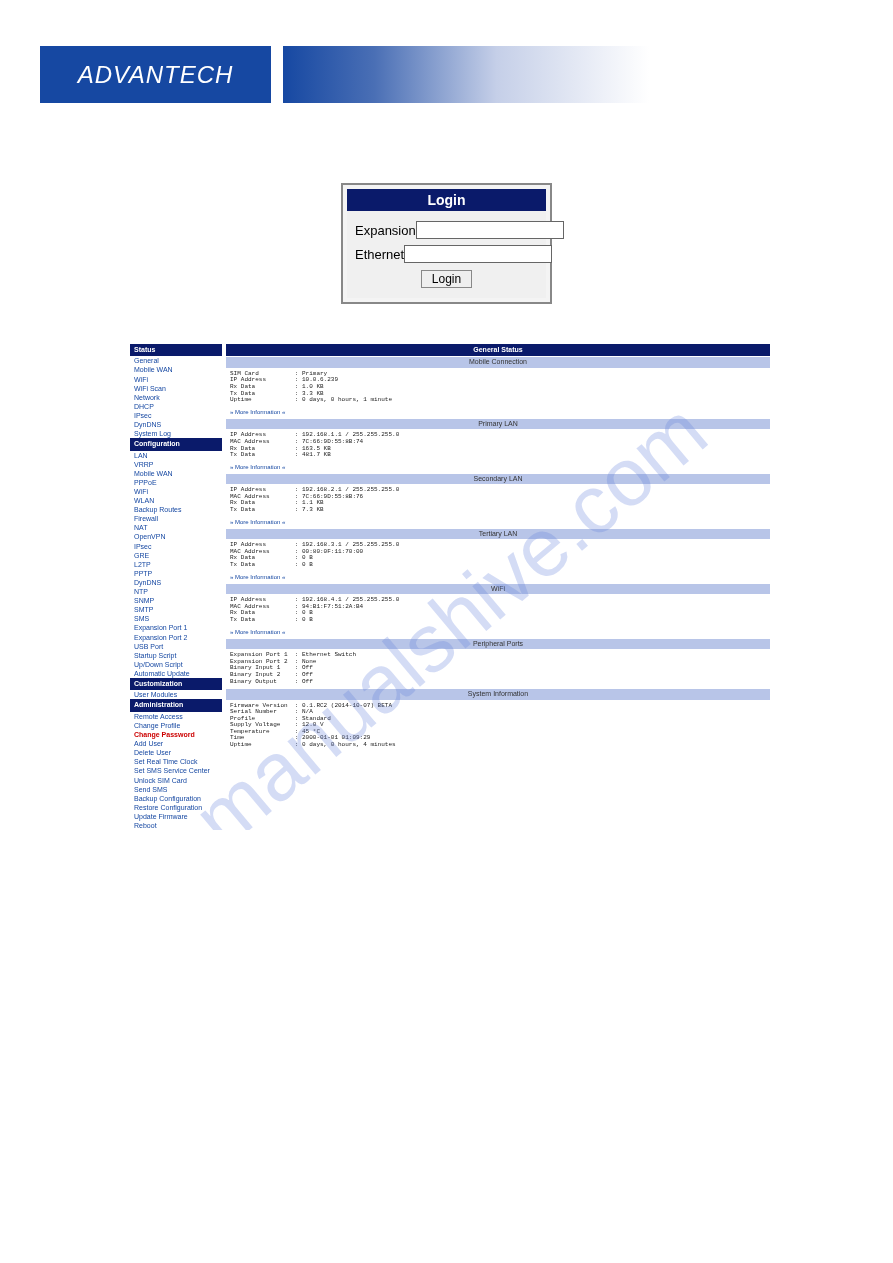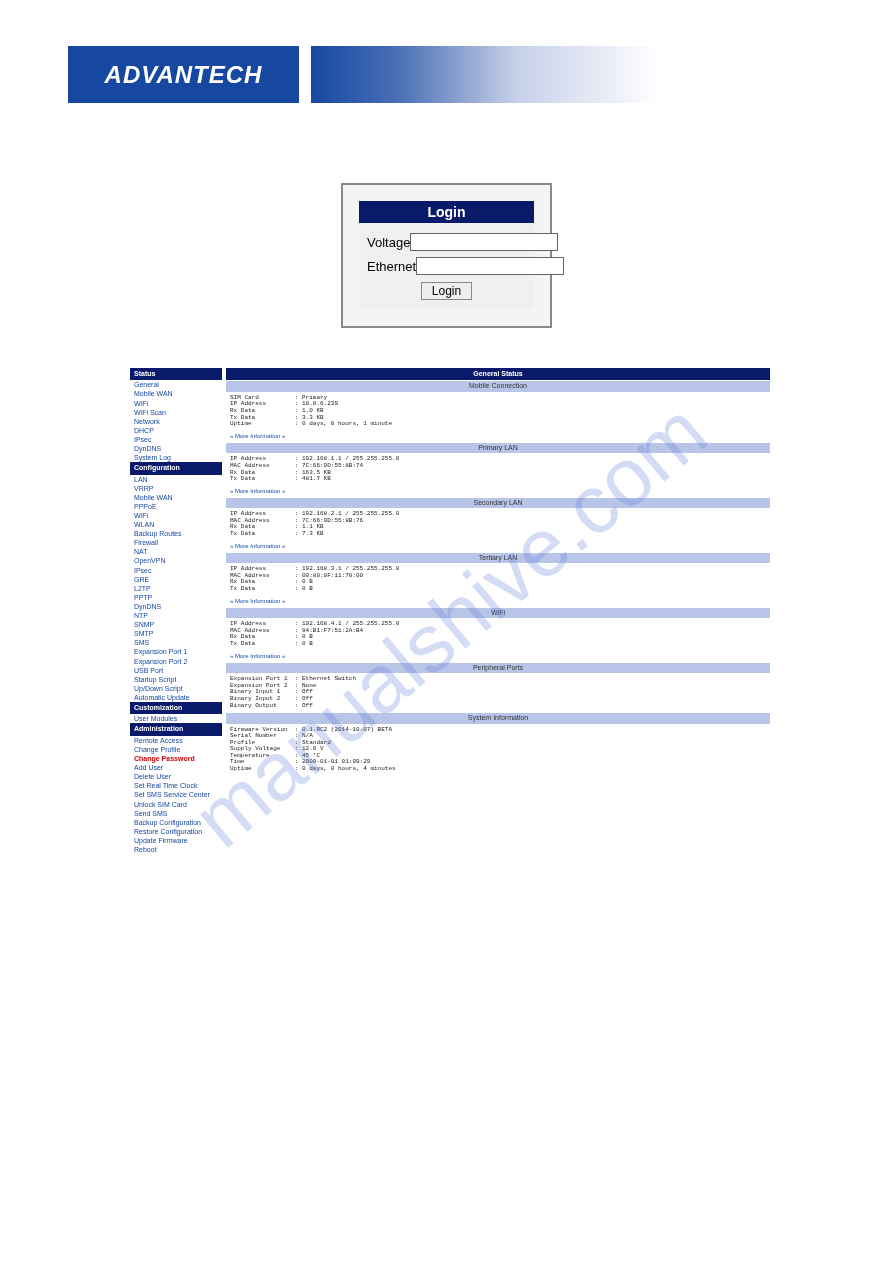--- a/index.html
+++ b/index.html
@@ -1,24 +1,24 @@
 <!DOCTYPE html>
 <html><head>
 <meta charset="utf-8">
 <style>
   * { box-sizing: border-box; margin: 0; padding: 0; }
   body { font-family: Arial, sans-serif; background: #fff; width: 893px; position: relative; }
   
   
   .header { display: flex; height: 57px; margin-top: 46px; }
-  .logo-box { width: 231px; background: #1648a2; display: flex; align-items: center; justify-content: center; color: #fff; font-size: 24px; font-weight: bold; font-style: italic; letter-spacing: 1px; margin-left: 68px; }
+  .logo-box { width: 231px; background: #1648a2; display: flex; align-items: center; justify-content: center; color: #fff; font-size: 24px; font-weight: normal; font-style: italic; letter-spacing: 1px; margin-left: 40px; }
   .header-gradient { flex: 1; background: linear-gradient(to right, #1648a2 0%, #4a6fb5 15%, #c5cfe8 35%, #fff 60%); margin-left: 12px; }
   
   
-  .login-container { margin: 80px auto 40px; width: 211px; border: 2px solid #888; background: #f4f4f4; padding: 16px; }
+  .login-container { margin: 80px auto 40px; width: 211px; border: 2px solid #888; background: #f4f4f4; padding: 4px; }
   .login-title { background: #0a1a6a; color: #fff; text-align: center; font-weight: bold; font-size: 14px; padding: 3px 0; }
   .login-body { background: #f0f0f0; padding: 10px 8px; }
   .login-row { display: flex; align-items: center; margin-bottom: 6px; }
   .login-label { width: 62px; font-size: 13px; text-align: left; color: #000; }
   .login-input { flex: 1; border: 1px solid #666; height: 18px; background: #fff; font-size: 11px; padding: 0 2px; }
   .login-btn-row { text-align: center; margin-top: 6px; }
   .login-btn { font-size: 12px; padding: 1px 10px; background: #efefef; border: 1px solid #888; cursor: pointer; }
   
   
   .admin-panel { display: flex; margin: 40px 0 0 130px; width: 640px; font-size: 7px; line-height: 1.2; }
@@ -45,21 +45,21 @@
 
 <div class="header">
   <div class="logo-box">ADVANTECH</div>
   <div class="header-gradient"></div>
 </div>
 
 <div class="login-container">
   <div class="login-title">Login</div>
   <div class="login-body">
     <div class="login-row">
-      <div class="login-label">Voltage</div>
+      <div class="login-label">Expansion</div>
       <input class="login-input" type="text" style="">
     </div>
     <div class="login-row">
       <div class="login-label">Ethernet</div>
       <input class="login-input" type="password" style="">
     </div>
     <div class="login-btn-row">
       <button class="login-btn">Login</button>
     </div>
   </div>

